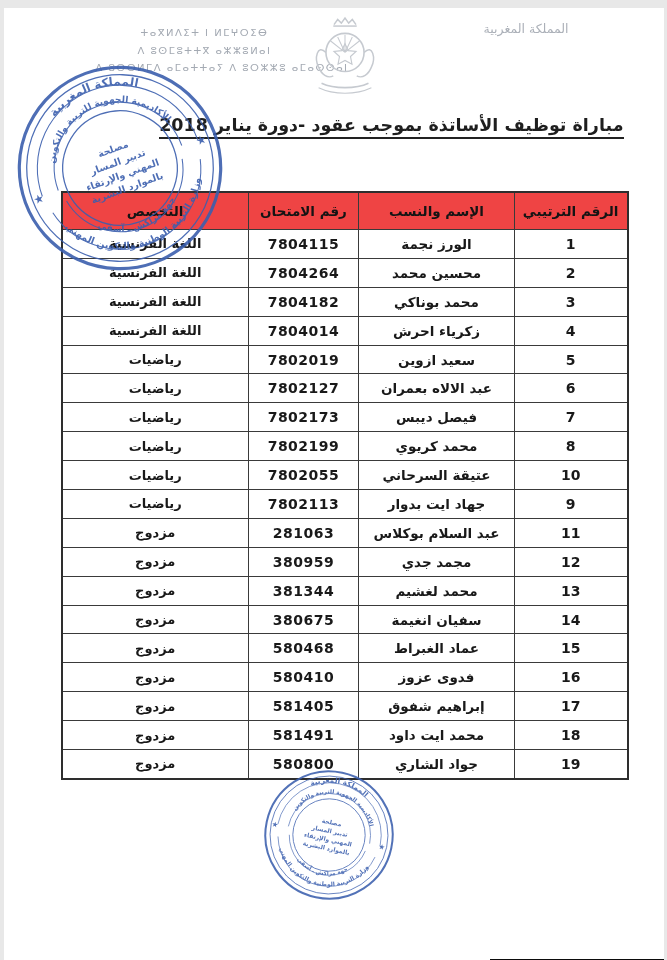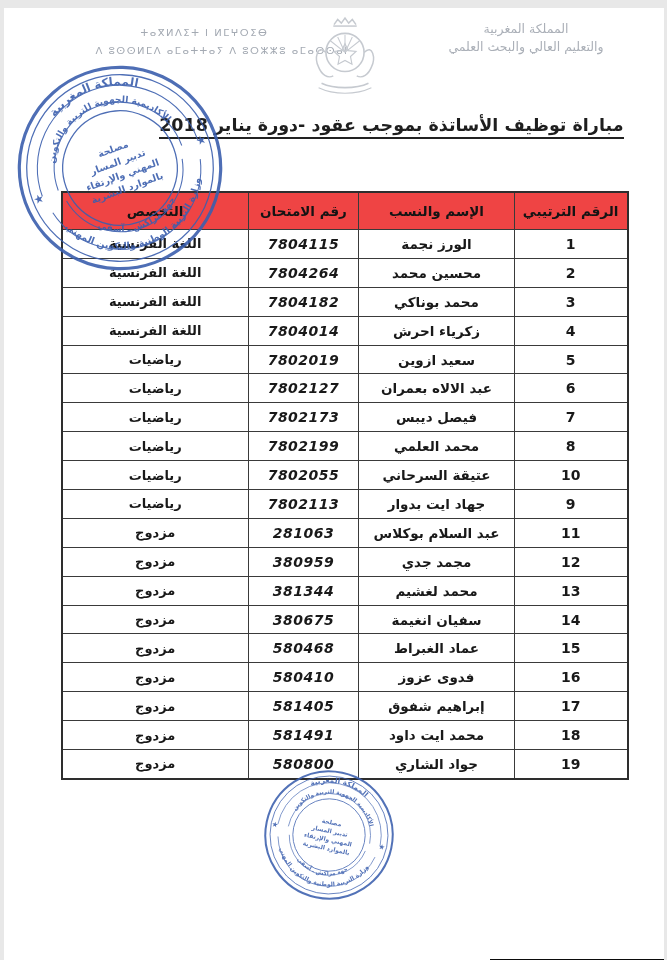--- a/index.html
+++ b/index.html
@@ -35,57 +35,57 @@
   table.list th,table.list td{
     border:1px solid #3a3a3a;text-align:center;vertical-align:middle;
     overflow:hidden;white-space:nowrap;
   }
   table.list th{
     background:#ef4444;height:34px;font-size:13.5px;font-weight:bold;color:#141414;
   }
   table.list td{height:25.9px;font-weight:bold;color:#191919;}
   col.c-rank{width:20%;} col.c-name{width:27.5%;} col.c-exam{width:19.5%;} col.c-spec{width:33%;}
   td.cell-rank{font-size:14px;font-family:"DejaVu Sans",sans-serif;}
-  td.cell-exam{font-size:14px;letter-spacing:.5px;font-style:italic;}
+  td.cell-exam{font-size:14px;letter-spacing:.5px;}
   td.cell-name{font-size:13.5px;}
   td.cell-spec{font-size:13px;}
   
   .stamp{position:absolute;pointer-events:none;}
   .stamp-top{top:54px;left:10px;width:212px;height:212px;opacity:.9;}
   .stamp-bottom{top:760px;left:258px;width:134px;height:134px;opacity:.88;}
   
   .band{position:absolute;background:#121212;}
   .band-left{left:0;bottom:1px;width:437px;height:4px;background:#1c1c1c;}
   .band-right{left:486px;bottom:0;width:181px;height:9px;background:#0b0b0b;}
 </style>
 </head>
 <body>
 
 <div class="page">
 
   <div class="tifinagh">
     <div>ⵜⴰⴳⵍⴷⵉⵜ ⵏ ⵍⵎⵖⵔⵉⴱ</div>
+    <div>ⴷ ⵓⵙⵎⵓⵜⵜⴳ ⴰⵣⵣⵓⵍⴰⵏ</div>
     <div>ⴷ ⵓⵙⵙⵍⵎⴷ ⴰⵎⴰⵜⵜⴰⵢ ⴷ ⵓⵔⵣⵣⵓ ⴰⵎⴰⵙⵙⴰⵏ</div>
   </div>
 
   <svg class="coat" viewBox="0 0 120 130" fill="none" stroke="#c6cad0" stroke-width="2">
     <path d="M45 14 l5 -7 5 5 5 -7 5 7 5 -5 5 7" stroke-width="2"></path>
     <path d="M44 16 h32" stroke-width="2"></path>
     <circle cx="60" cy="52" r="26" stroke-width="2.2"></circle>
     <path d="M60 52 L40 36 M60 52 L50 31 M60 52 L60 28 M60 52 L70 31 M60 52 L80 36" stroke-width="1.4"></path>
     <path d="M60 40 l4.5 9.5 10.5 1 -7.5 7 2 10.5 -9.5 -5 -9.5 5 2 -10.5 -7.5 -7 10.5 -1 z" stroke-width="1.6"></path>
     <path d="M34 52 C22 40 18 60 24 72 C28 82 36 88 44 84" stroke-width="2"></path>
     <path d="M86 52 C98 40 102 60 96 72 C92 82 84 88 76 84" stroke-width="2"></path>
     <path d="M28 94 C45 102 75 102 92 94" stroke-width="2.2"></path>
     <path d="M24 100 C45 110 75 110 96 100" stroke-width="1.4"></path>
   </svg>
 
   <div class="ministry">
     <div>المملكة المغربية</div>
-    <div>والتعليم العالي والبحث العلمي</div>
   </div>
 
   <div class="titles title-main" style="position:absolute;">
     <span class="underlined">مباراة توظيف الأساتذة بموجب عقود -دورة يناير 2018</span>
   </div>
 
   <div class="tbl-wrap">
     <table class="list">
       <colgroup>
         <col class="c-rank">
@@ -139,21 +139,21 @@
             <td class="cell-spec">رياضيات</td>
           </tr>
           <tr>
             <td class="cell-rank">7</td>
             <td class="cell-name">فيصل ديبس</td>
             <td class="cell-exam">7802173</td>
             <td class="cell-spec">رياضيات</td>
           </tr>
           <tr>
             <td class="cell-rank">8</td>
-            <td class="cell-name">محمد العلمي</td>
+            <td class="cell-name">محمد كريوي</td>
             <td class="cell-exam">7802199</td>
             <td class="cell-spec">رياضيات</td>
           </tr>
           <tr>
             <td class="cell-rank">10</td>
             <td class="cell-name">عتيقة السرحاني</td>
             <td class="cell-exam">7802055</td>
             <td class="cell-spec">رياضيات</td>
           </tr>
           <tr>

